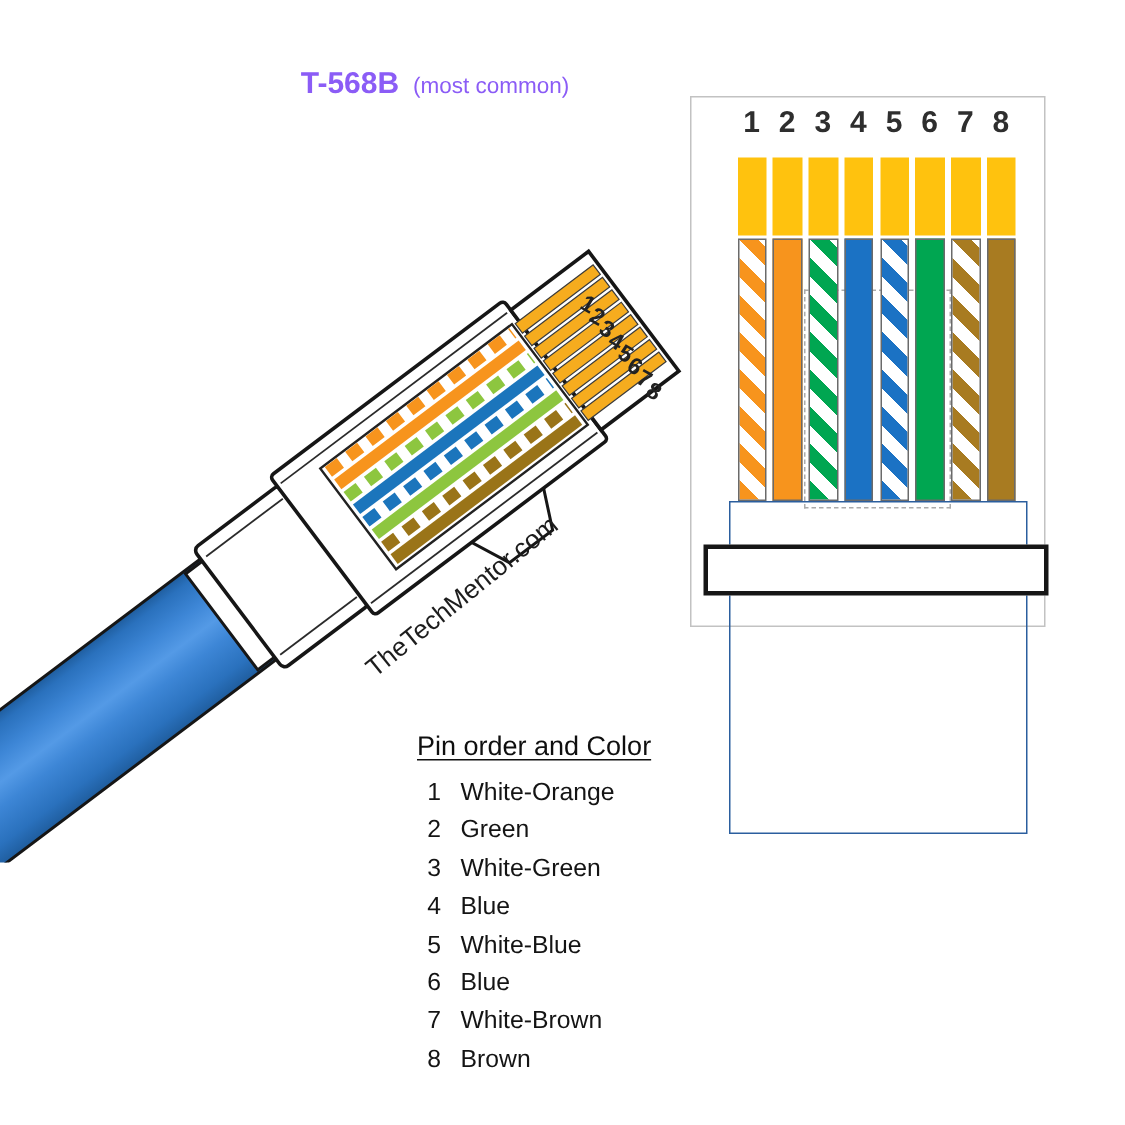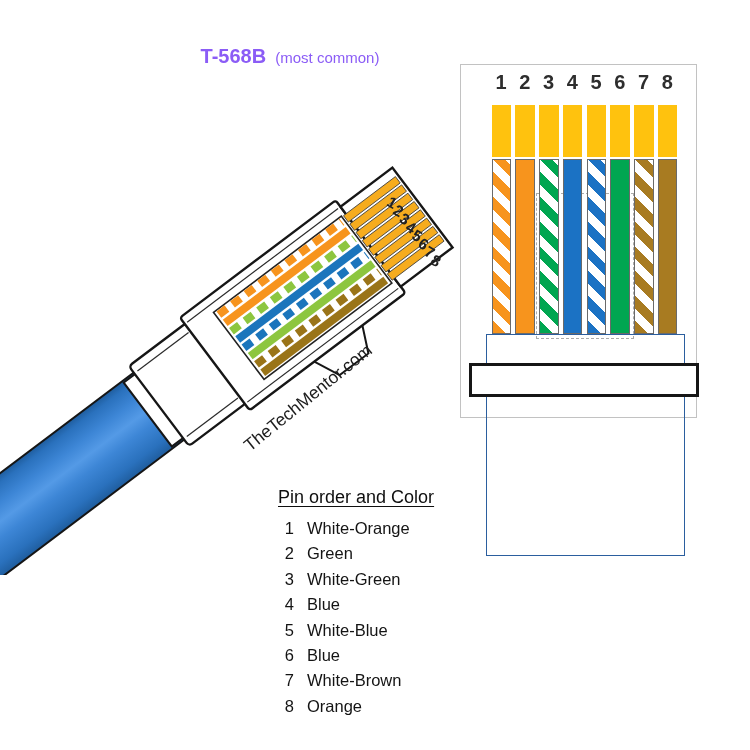--- a/index.html
+++ b/index.html
@@ -177,18 +177,18 @@
         <div class="legend-row">
           <div class="pin">6</div>
           <div class="name">Blue</div>
         </div>
         <div class="legend-row">
           <div class="pin">7</div>
           <div class="name">White-Brown</div>
         </div>
         <div class="legend-row">
           <div class="pin">8</div>
-          <div class="name">Orange</div>
+          <div class="name">Brown</div>
         </div>
       </div>
   </div>
 
 </div>
 
 </body></html>

